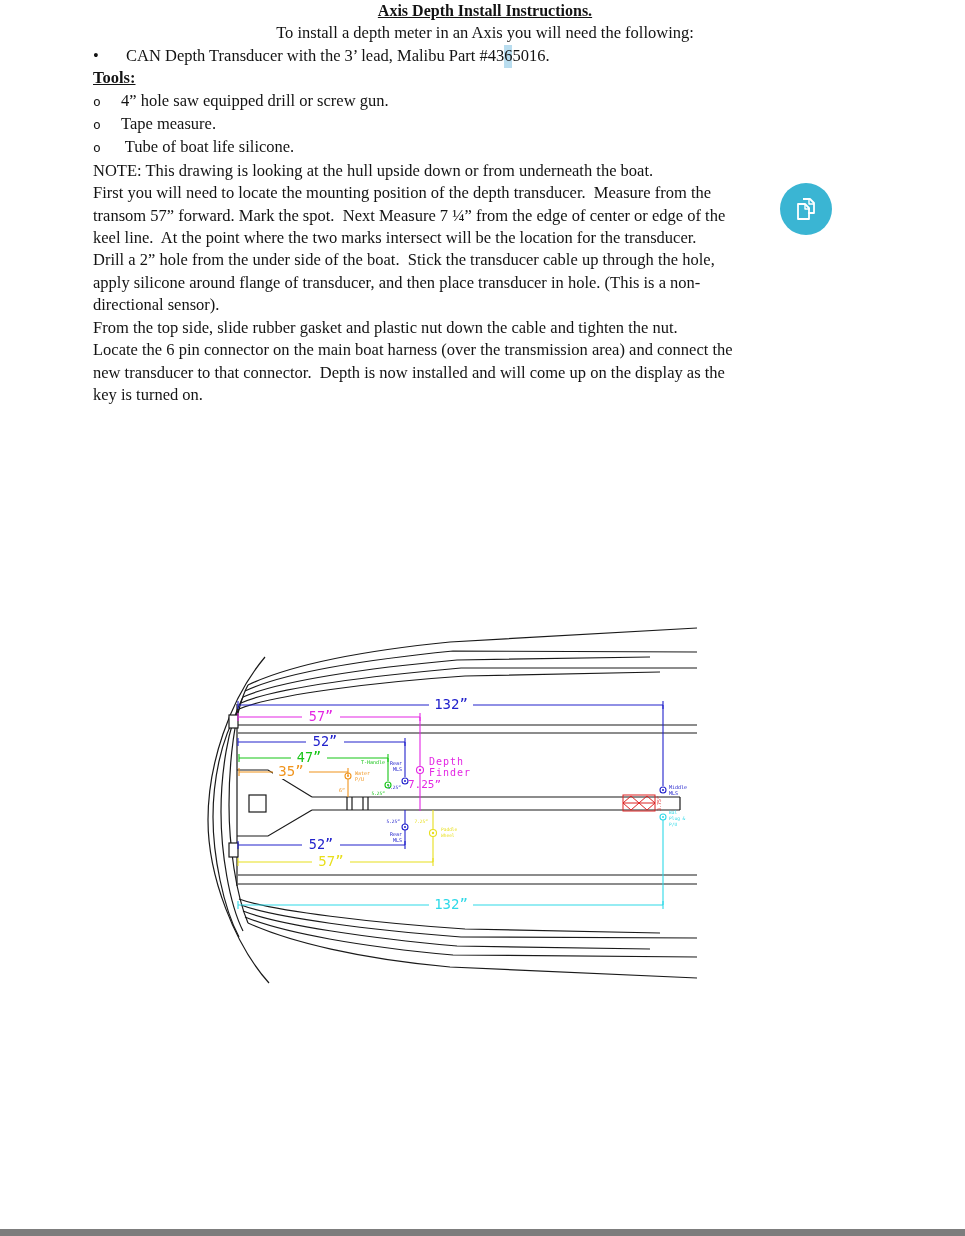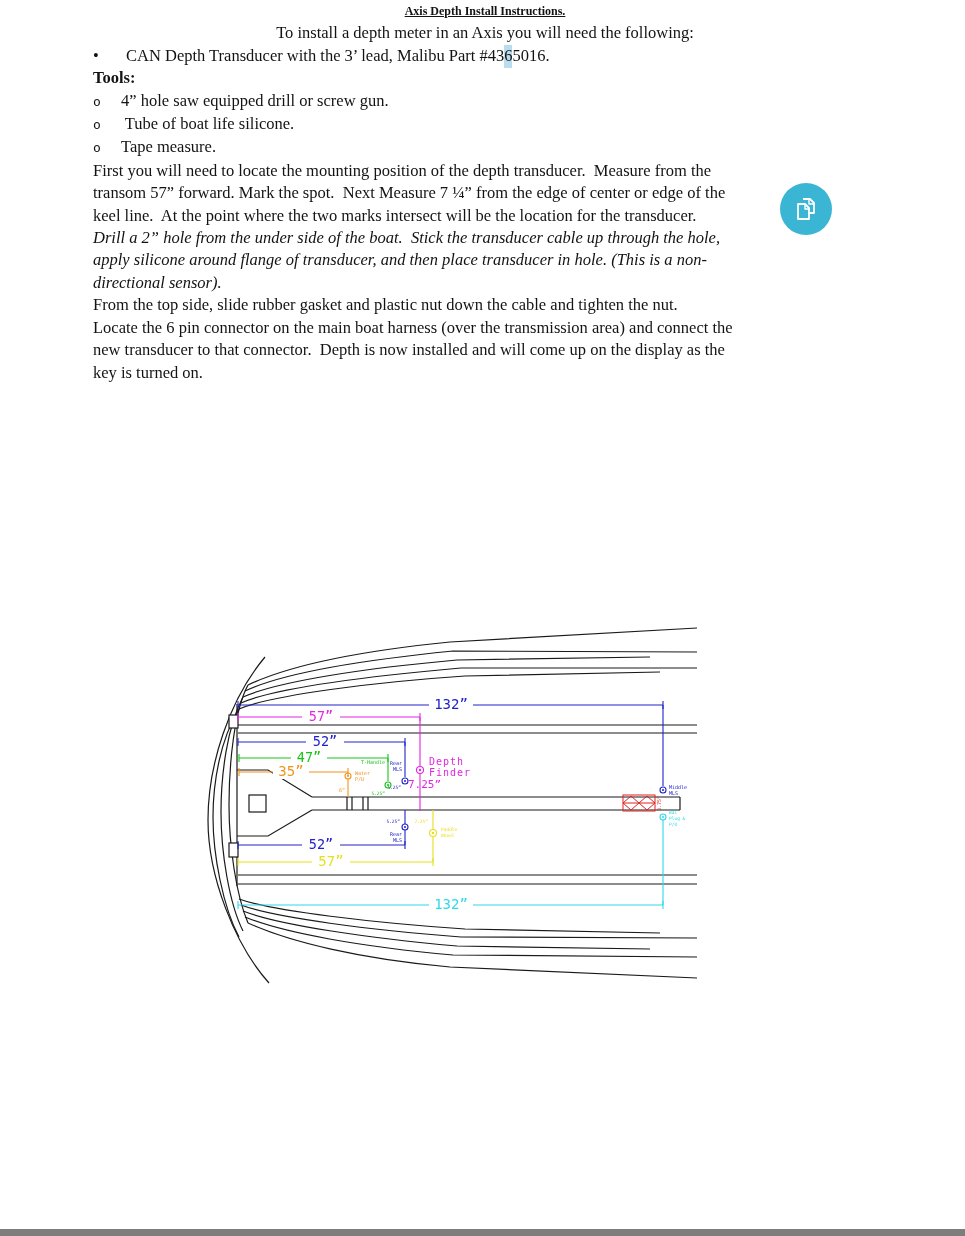--- a/index.html
+++ b/index.html
@@ -1,47 +1,48 @@
 <!DOCTYPE html>
 <html><head>
 <meta charset="utf-8">
 <style>
   html,body{margin:0;padding:0;background:#ffffff;}
   body{position:relative;width:965px;height:1236px;overflow:hidden;
        font-family:"Liberation Serif", serif;color:#131313;}
   .doc{position:absolute;left:93px;top:0;width:784px;font-size:16.5px;line-height:22.4px;}
   .doc p{margin:0;white-space:pre-wrap;}
-  .title{margin-top:96px;text-align:center;font-weight:bold;font-size:12px;}
+  .title{margin-top:96px;text-align:center;font-weight:bold;font-size:16px;}
   .title span{text-decoration:underline;}
   .intro{margin-top:25px;margin-left:94px;text-align:center;}
   .bullet-row{margin-left:92px;}
   .bullet-mark{display:inline-block;width:33px;}
   .tools-h{margin-left:125px;font-weight:bold;}
-  .tools-h span{}
+  .tools-h span{text-decoration:underline;}
   .sub-row{margin-left:152px;}
   .sub-mark{display:inline-block;width:28px;font-family:"DejaVu Sans Mono",monospace;font-size:13px;}
-  .gap-top{margin-top:22.4px;font-style:italic;}
+  .gap-top{margin-top:22.4px;}
   .hl{background:#b9ddef;padding:1px 0 3px 0;}
   .fab{position:absolute;left:780px;top:183px;width:52px;height:52px;border-radius:50%;
        background:#3ab5d3;display:flex;align-items:center;justify-content:center;cursor:pointer;}
   .diagram{position:absolute;left:205px;top:615px;}
   .bottom-strip{position:absolute;left:0;bottom:0;width:965px;height:7px;background:#7d7d7d;}
   svg text{font-family:"DejaVu Sans Mono",monospace;}
 </style>
 </head>
 <body>
 
 <div class="doc">
   <p class="title"><span>Axis Depth Install Instructions.</span></p>
   <p class="intro">To install a depth meter in an Axis you will need the following:</p>
   <p class="bullet-row"><span class="bullet-mark">•</span><span>CAN Depth Transducer with the 3’ lead, Malibu Part #43</span><span class="hl">6</span><span>5016.</span></p>
   <p class="tools-h"><span>Tools:</span></p>
   <p class="sub-row"><span class="sub-mark">o</span><span>4” hole saw equipped drill or screw gun.</span></p>
+  <p class="sub-row"><span class="sub-mark">o</span><span>Tape measure.</span></p>
   <p class="sub-row"><span class="sub-mark">o</span><span> Tube of boat life silicone.</span></p>
-  <p class="sub-row"><span class="sub-mark">o</span><span>Tape measure.</span></p>
+  <p>NOTE: This drawing is looking at the hull upside down or from underneath the boat.</p>
   <p>First you will need to locate the mounting position of the depth transducer.  Measure from the
 transom 57” forward. Mark the spot.  Next Measure 7 ¼” from the edge of center or edge of the
 keel line.  At the point where the two marks intersect will be the location for the transducer.</p>
   <p class="gap-top">Drill a 2” hole from the under side of the boat.  Stick the transducer cable up through the hole,
 apply silicone around flange of transducer, and then place transducer in hole. (This is a non-
 directional sensor).</p>
   <p>From the top side, slide rubber gasket and plastic nut down the cable and tighten the nut.</p>
   <p>Locate the 6 pin connector on the main boat harness (over the transmission area) and connect the
 new transducer to that connector.  Depth is now installed and will come up on the display as the
 key is turned on.</p>

